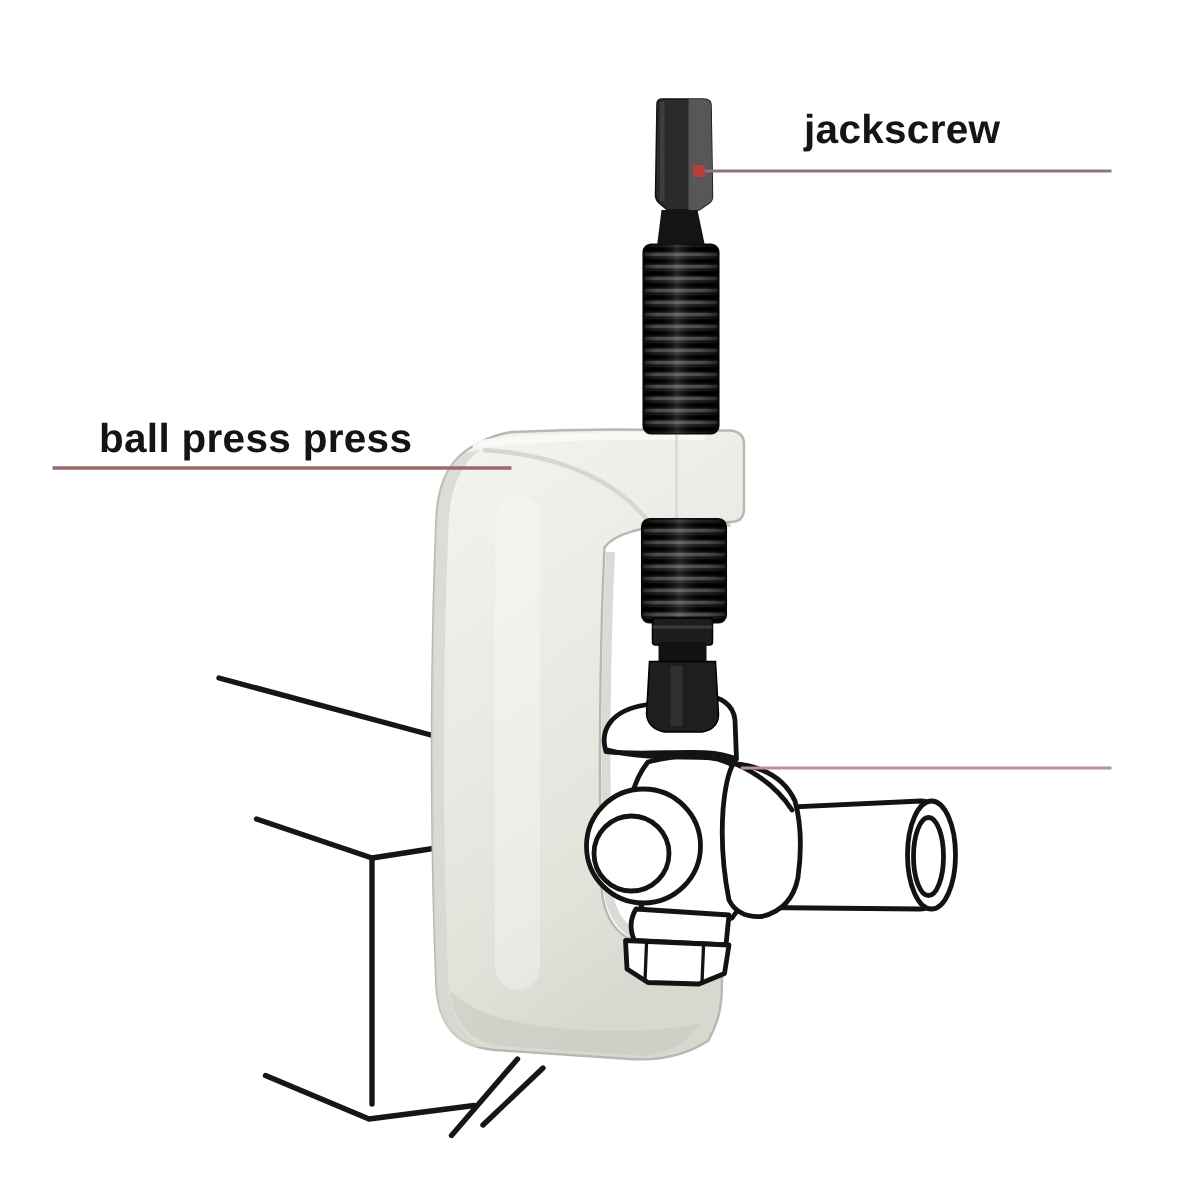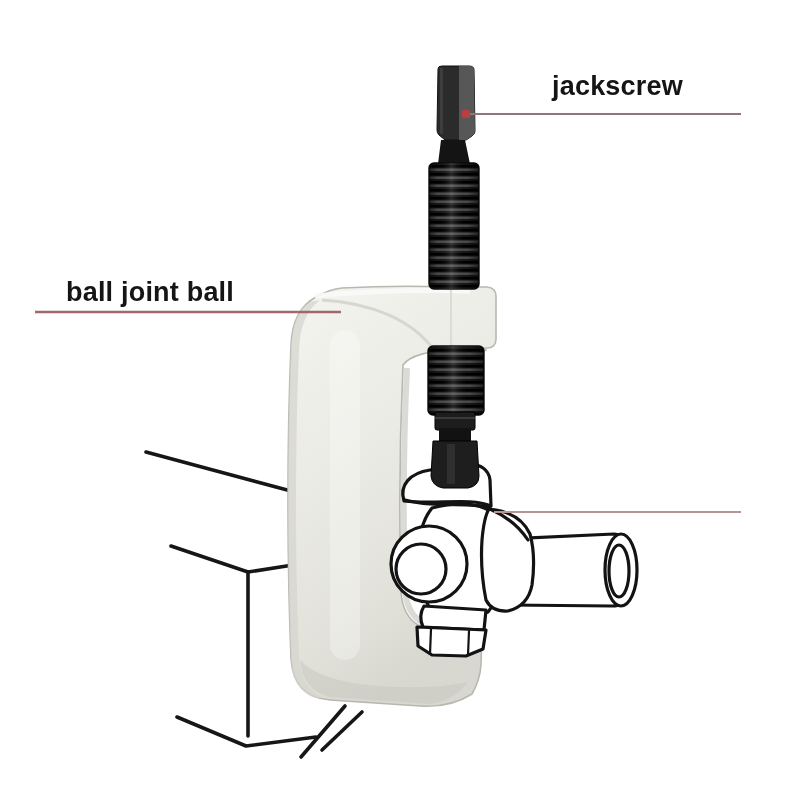--- a/index.html
+++ b/index.html
@@ -13,21 +13,21 @@
   #art{position:absolute;left:0;top:0;width:800px;height:800px;}
   .lbl{
     position:absolute;
     color:#151515;
     font-weight:700;
     font-size:27px;
     line-height:1.1;
     white-space:nowrap;
     letter-spacing:0.2px;
   }
-  .lbl-jackscrew{left:552px;top:72px;}
+  .lbl-jackscrew{left:536px;top:72px;}
   .lbl-bjp{left:66px;top:278px;}
   .lbl-ujoint{left:575px;top:470px;}
   .lbl-ujoint .quoted{font-weight:400;font-size:28px;}
   .lbl-ujoint .boldpart{font-weight:700;margin-left:9px;}
 </style>
 </head>
 <body>
 
 <div id="stage">
 
@@ -137,17 +137,17 @@
       <line x1="35" y1="312" x2="341" y2="312" stroke="#9e686c" stroke-width="2.4"></line>
       <line x1="494" y1="512" x2="741" y2="512" stroke="#bb9296" stroke-width="2"></line>
     </g>
   </svg>
 
   <div class="lbl lbl-jackscrew">
     <span>jackscrew</span>
   </div>
 
   <div class="lbl lbl-bjp">
-    <span>ball joint ball</span>
+    <span>ball press press</span>
   </div>
 
 
 </div>
 
 </body></html>

